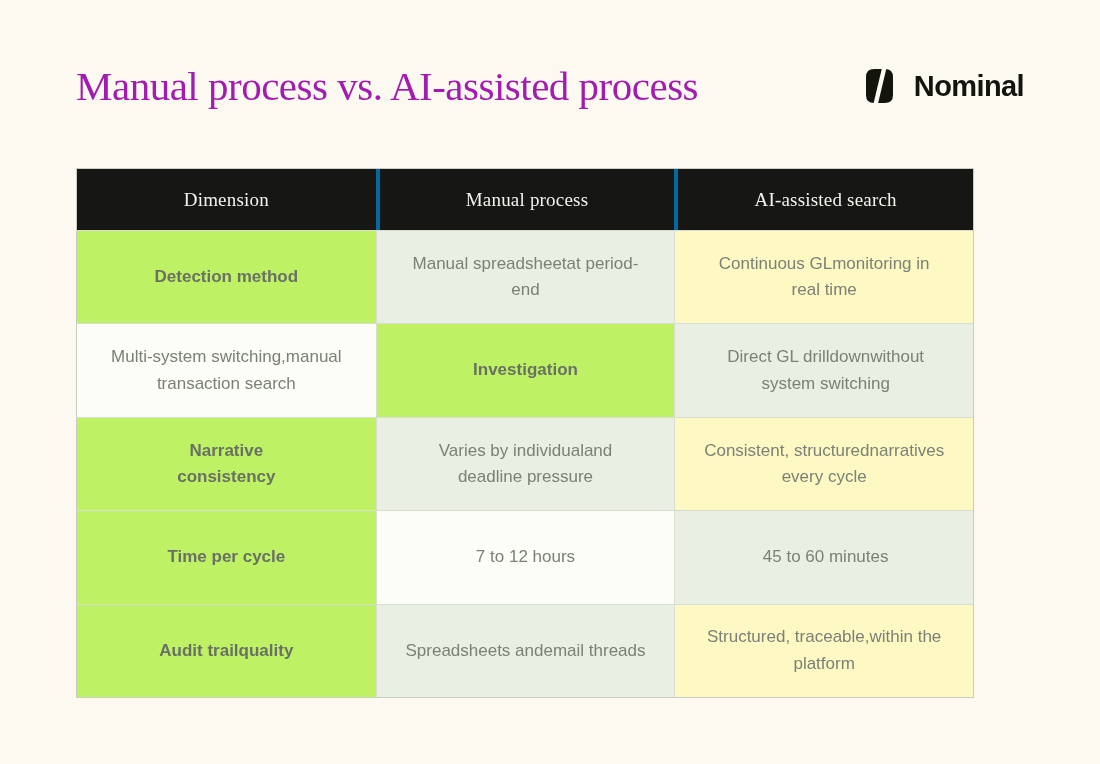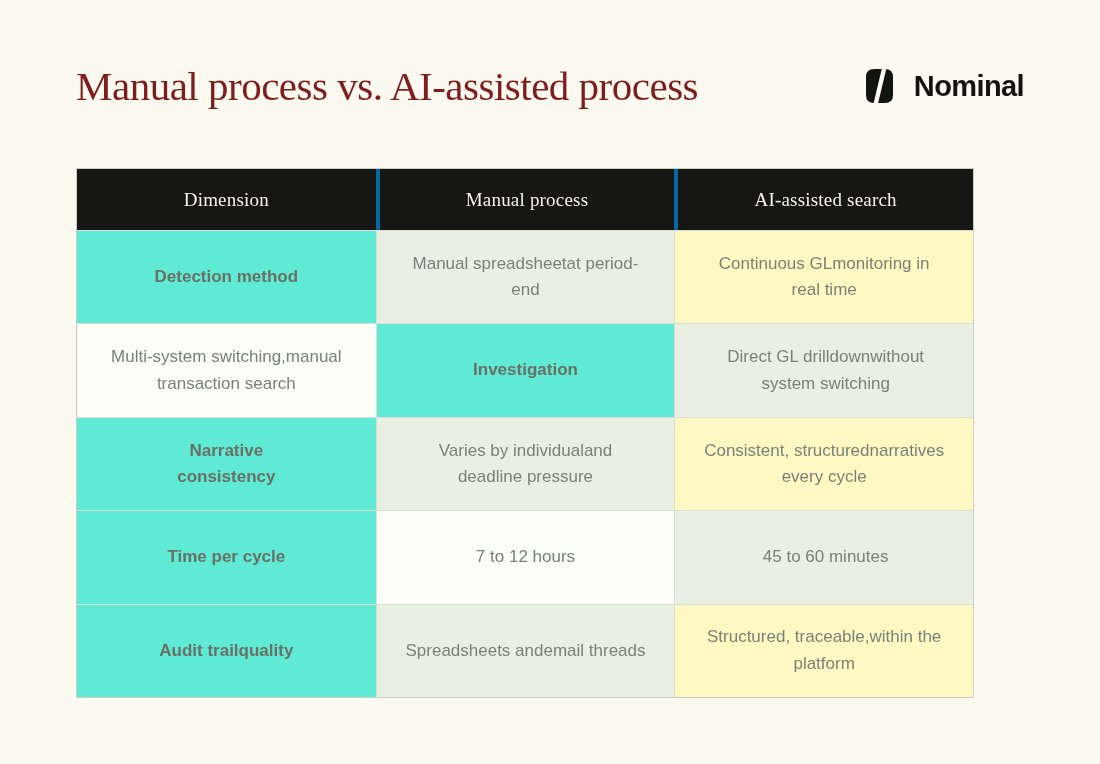--- a/index.html
+++ b/index.html
@@ -17,21 +17,21 @@
     left: 76px; right: 76px; top: 54px;
     height: 64px;
     display: flex;
     justify-content: space-between;
     align-items: center;
   }
   .page-title {
     font-family: "Liberation Serif", "DejaVu Serif", serif;
     font-size: 41px;
     font-weight: 500;
-    color: #7f1d1d;
+    color: #a21caf;
     letter-spacing: -0.5px;
     white-space: nowrap;
   }
   .brand {
     display: flex;
     align-items: center;
     gap: 21px;
   }
   .brand-mark svg { display: block; }
   .brand-name {
@@ -80,21 +80,21 @@
     padding: 0 28px;
     font-size: 17px;
     line-height: 1.55;
     color: #7B8177;
     border-top: 1px solid #D8DED1;
     box-sizing: border-box;
   }
   .td + .td { border-left: 1px solid #D8DED1; }
 
   .td-dim {
-    background: #5eead4;
+    background: #bef264;
     font-weight: 700;
     color: #6A7065;
     white-space: pre-line;
   }
   .r-odd  .td-manual { background: #E9EFE3; }
   .r-odd  .td-ai     { background: #fef9c3; }
   .r-even .td-manual { background: #FBFDF6; }
   .r-even .td-ai     { background: #E9EFE3; padding-left: 31px; }
 </style>
 </head>

